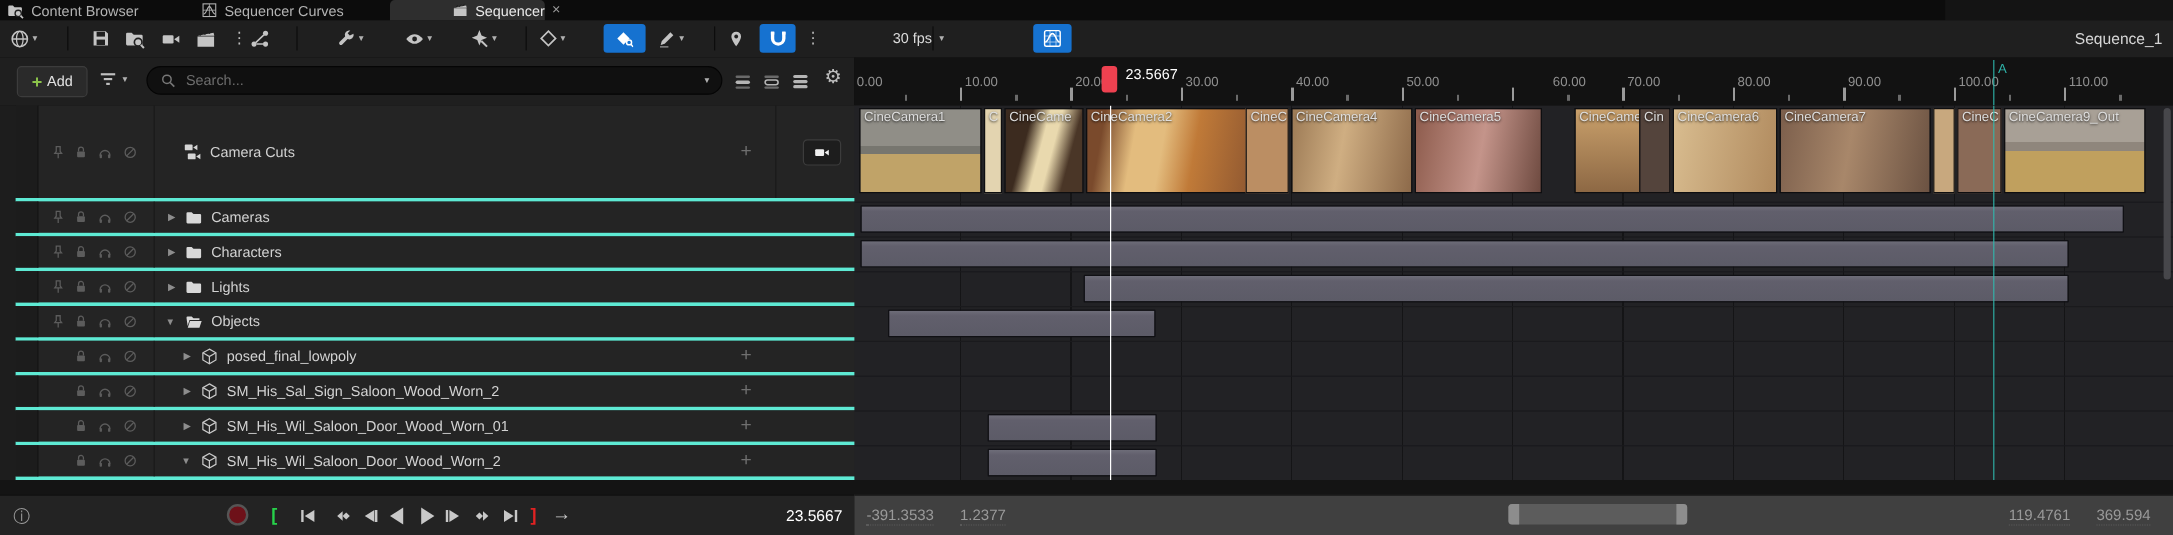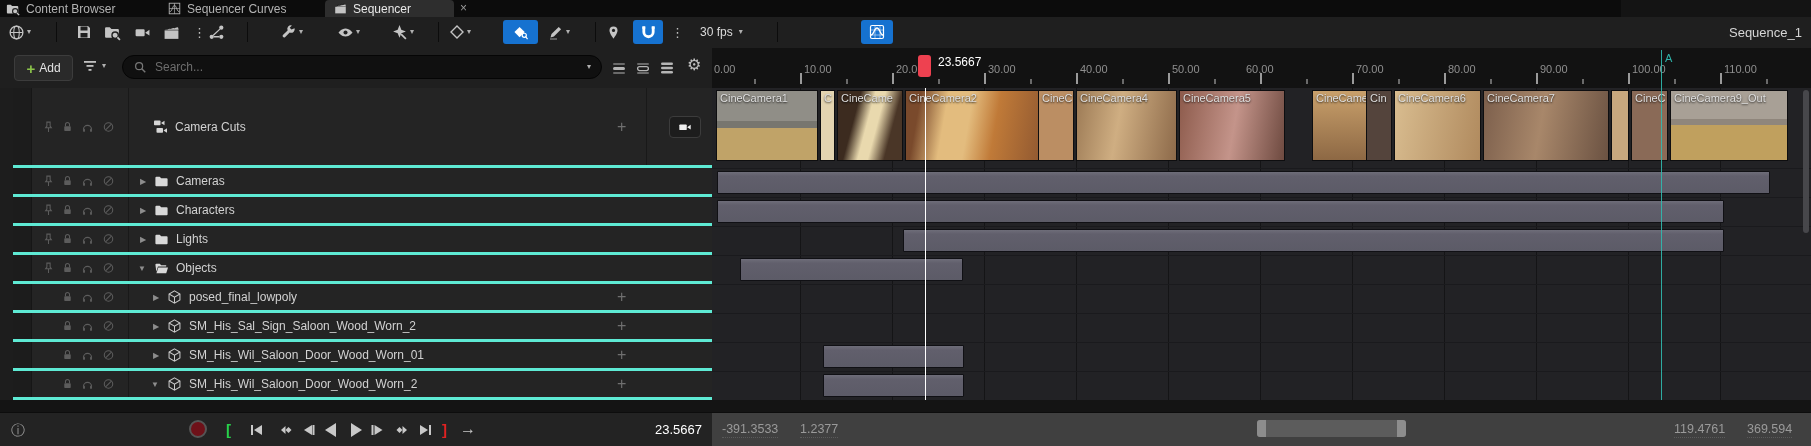--- a/index.html
+++ b/index.html
@@ -2,29 +2,29 @@
 <html><head>
 <meta charset="utf-8">
 <style>
   html,body{margin:0;padding:0;background:#000;}
   #root{position:relative;width:1811px;height:446px;background:#141414;overflow:hidden;
         font-family:"Liberation Sans","DejaVu Sans",sans-serif;font-size:12px;color:#cfcfcf;}
   .abs{position:absolute;}
   
   .tabbar{left:0;top:0;width:1621px;height:17px;background:#0c0c0c;}
   .tab{position:absolute;top:0;height:17px;display:flex;align-items:center;gap:6px;color:#b3b3b3;}
-  .tab.active{background:#2e2e2e;border-radius:4px 4px 0 0;color:#e8e8e8;}
+  .tab.active{background:#2e2e2e;border-radius:4px 4px 0 0;color:#e8e8e8;justify-content:flex-end;}
   .tabclose{position:absolute;top:0;color:#9a9a9a;font-size:12px;line-height:17px;}
   
   .toolbar{left:0;top:17px;width:1811px;height:31px;background:#1f1f1f;border-bottom:1px solid #0d0d0d;}
   .tbtn{position:absolute;top:3px;height:24px;display:flex;align-items:center;gap:2px;color:#c4c4c4;}
   .tsep{position:absolute;top:5px;width:1px;height:20px;background:#0c0c0c;}
   .chev{font-size:8px;color:#b0b0b0;line-height:1;}
   .btn-blue{background:#1672d0;border-radius:3px;justify-content:center;}
-  .fps{font-size:12px;color:#dcdcdc;}
+  .fps{font-size:12px;color:#dcdcdc;margin-left:44px;}
   .seqname{position:absolute;right:9px;top:8px;color:#d6d6d6;font-size:13px;}
   .dots{color:#bdbdbd;font-size:13px;letter-spacing:0;}
   
   .phead{left:0;top:48px;width:712px;height:40px;background:#1f1f1f;border-right:1px solid #0a0a0a;}
   .addbtn{position:absolute;left:14px;top:7px;width:57px;height:24px;background:#2a2a2a;border:1px solid #3c3c3c;
           border-radius:4px;display:flex;align-items:center;justify-content:center;gap:4px;color:#e3e3e3;}
   .plus-green{color:#8bc34a;font-size:15px;font-weight:bold;line-height:1;}
   .filterbtn{position:absolute;left:82px;top:10px;display:flex;align-items:center;gap:4px;}
   .searchbox{position:absolute;left:122px;top:7px;width:480px;height:24px;background:#101010;border:1px solid #050505;
              border-radius:13px;display:flex;align-items:center;padding:0 10px;box-sizing:border-box;gap:6px;}
@@ -415,21 +415,21 @@
 
   <div class="abs ruler">
     <div class="ticksA"></div>
     <div class="ticksB"></div>
     <span class="rlabel" style="left:2px;">0.00</span>
     <span class="rlabel" style="left:92px;">10.00</span>
     <span class="rlabel" style="left:184px;">20.00</span>
     <span class="rlabel" style="left:276px;">30.00</span>
     <span class="rlabel" style="left:368px;">40.00</span>
     <span class="rlabel" style="left:460px;">50.00</span>
-    <span class="rlabel" style="left:534px;">60.00</span>
+    <span class="rlabel" style="left:582px;">60.00</span>
     <span class="rlabel" style="left:644px;">70.00</span>
     <span class="rlabel" style="left:736px;">80.00</span>
     <span class="rlabel" style="left:828px;">90.00</span>
     <span class="rlabel" style="left:920px;">100.00</span>
     <span class="rlabel" style="left:1012px;">110.00</span>
     <div class="aline" style="left:949px;top:2px;height:38px;"></div>
     <span class="rlabel" style="left:953px;top:4px;color:#2fb3a9;">A</span>
     <div class="phmarker"></div>
     <div class="phlabel">23.5667</div>
   </div>

